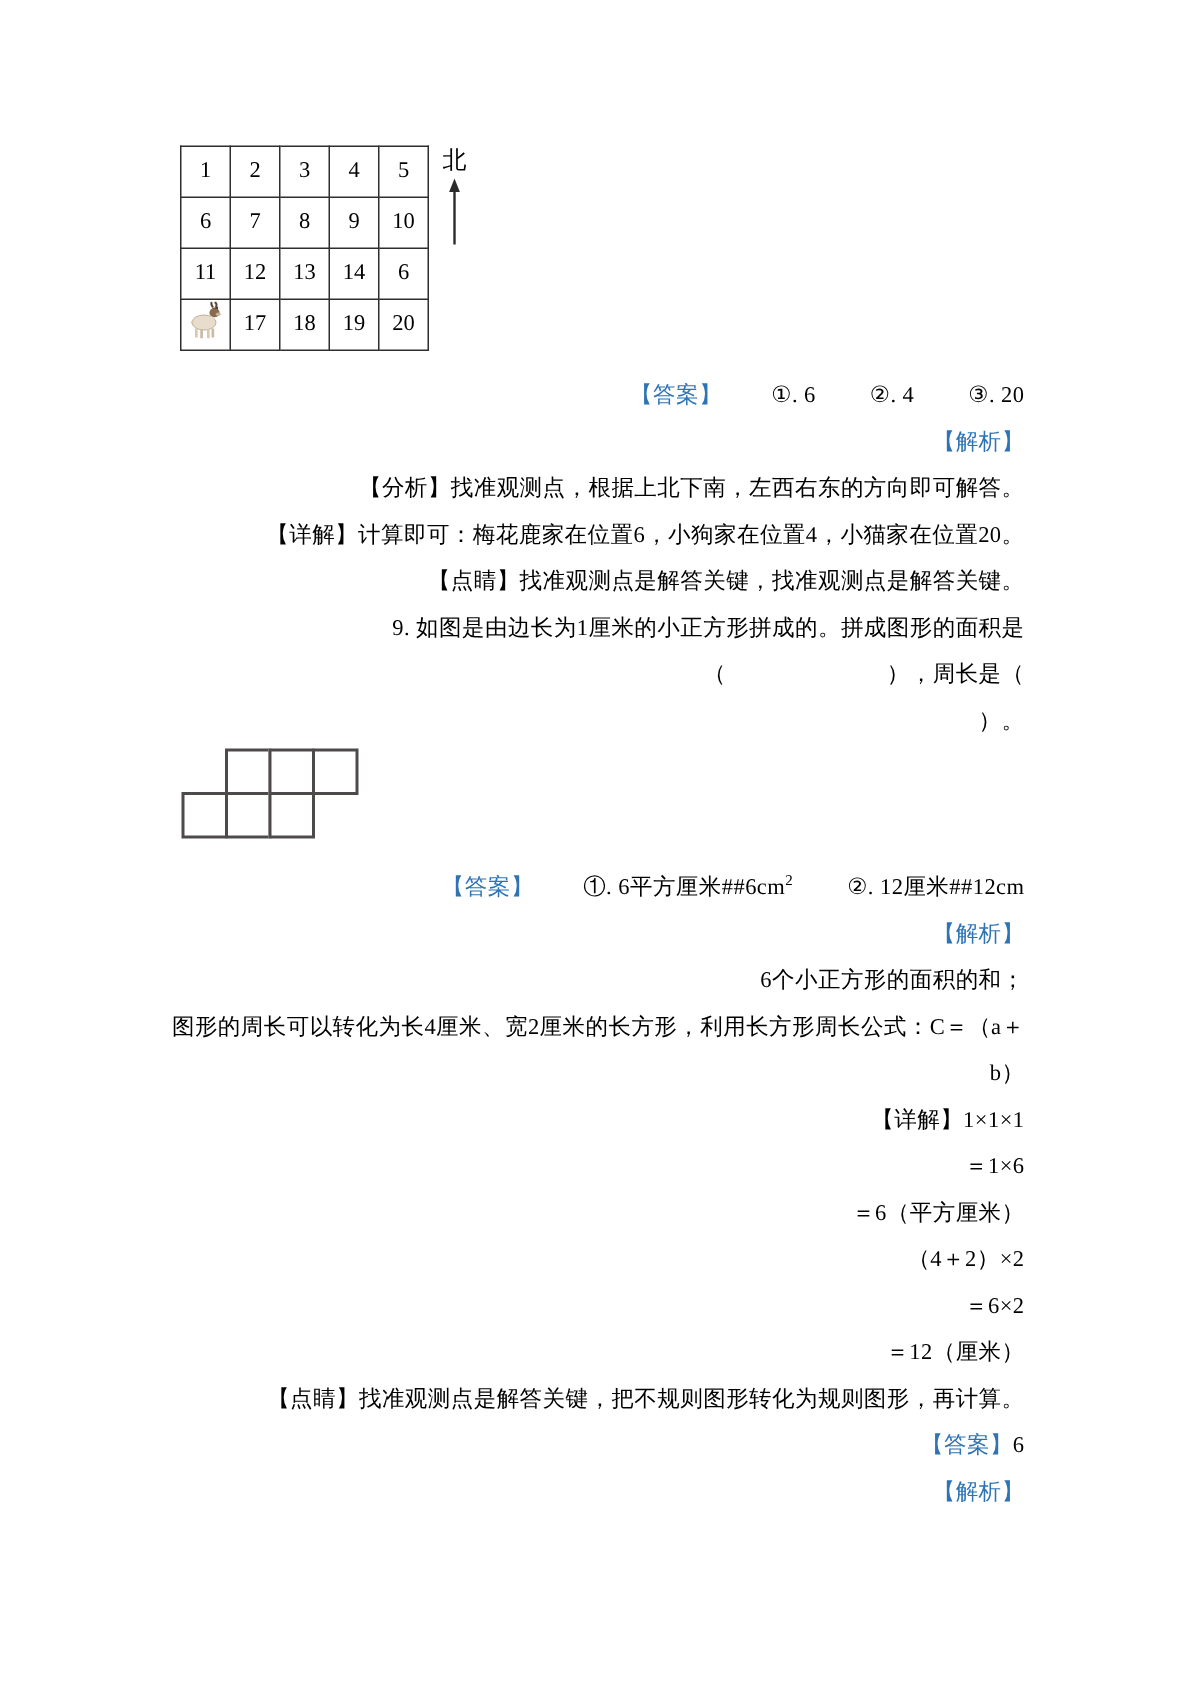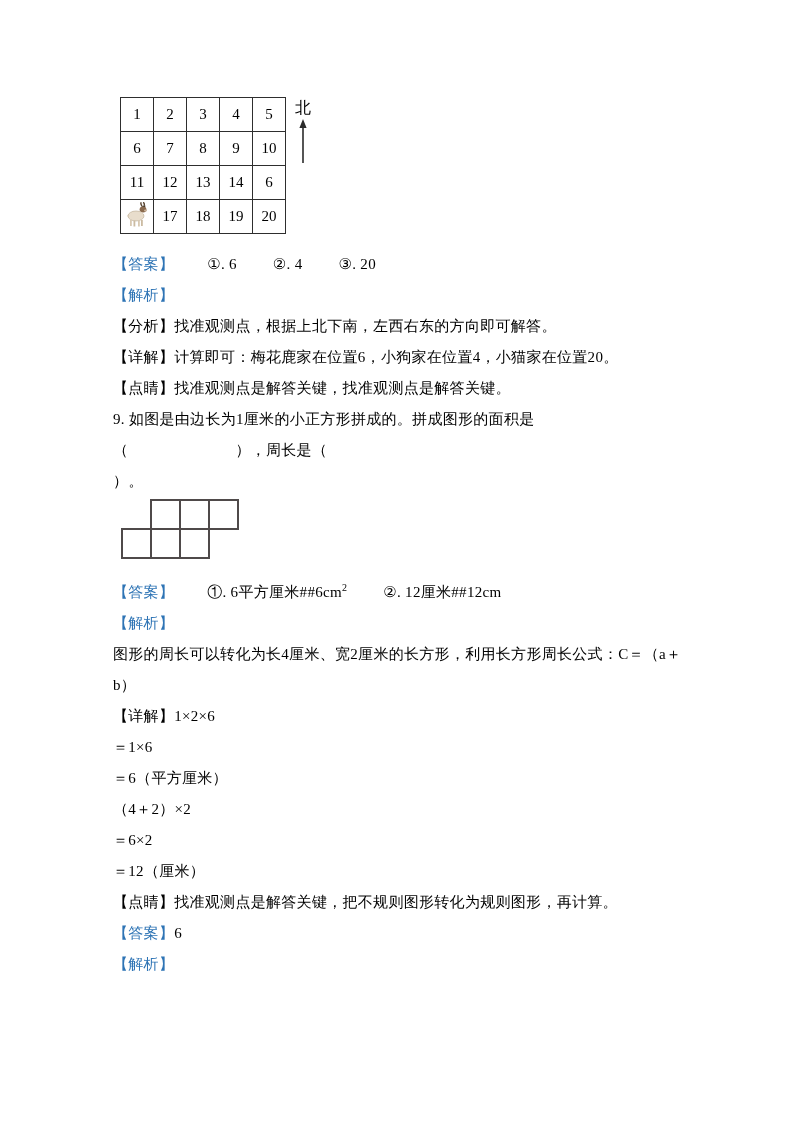--- a/index.html
+++ b/index.html
@@ -20,20 +20,21 @@
     position: absolute;
     left: 113px;
     top: 97px;
     width: 570px;
   }
   p.line {
     margin: 0;
     line-height: 31px;
     white-space: pre-wrap;
     letter-spacing: 0.3px;
+    text-align: right;
   }
   .blue { color: #2E74B5; }
 
   
   .figure-row {
     display: flex;
     align-items: flex-start;
     margin-left: 7px;
     margin-bottom: 15px;
   }
@@ -160,22 +161,23 @@
       <div class="sq-cell" style="left:29px; top:0;"></div>
       <div class="sq-cell" style="left:58px; top:0;"></div>
       <div class="sq-cell" style="left:87px; top:0;"></div>
       <div class="sq-cell" style="left:0; top:29px;"></div>
       <div class="sq-cell" style="left:29px; top:29px;"></div>
       <div class="sq-cell" style="left:58px; top:29px;"></div>
     </div>
 
     <p class="line"><span class="blue ans-label">【答案】</span><span class="ans-item"><span>①. 6平方厘米##6cm</span><sup class="sq">2</sup></span><span class="ans-item">②. 12厘米##12cm</span></p>
     <p class="line"><span class="blue">【解析】</span></p>
+    <p class="line">6个小正方形的面积的和；</p>
     <p class="line">图形的周长可以转化为长4厘米、宽2厘米的长方形，利用长方形周长公式：C＝（a＋b）</p>
-    <p class="line">【详解】1×2×6</p>
+    <p class="line">【详解】1×1×1</p>
     <p class="line">＝1×6</p>
     <p class="line">＝6（平方厘米）</p>
     <p class="line">（4＋2）×2</p>
     <p class="line">＝6×2</p>
     <p class="line">＝12（厘米）</p>
     <p class="line">【点睛】找准观测点是解答关键，把不规则图形转化为规则图形，再计算。</p>
 
     <p class="line"><span class="blue">【答案】</span><span>6</span></p>
     <p class="line"><span class="blue">【解析】</span></p>
 

